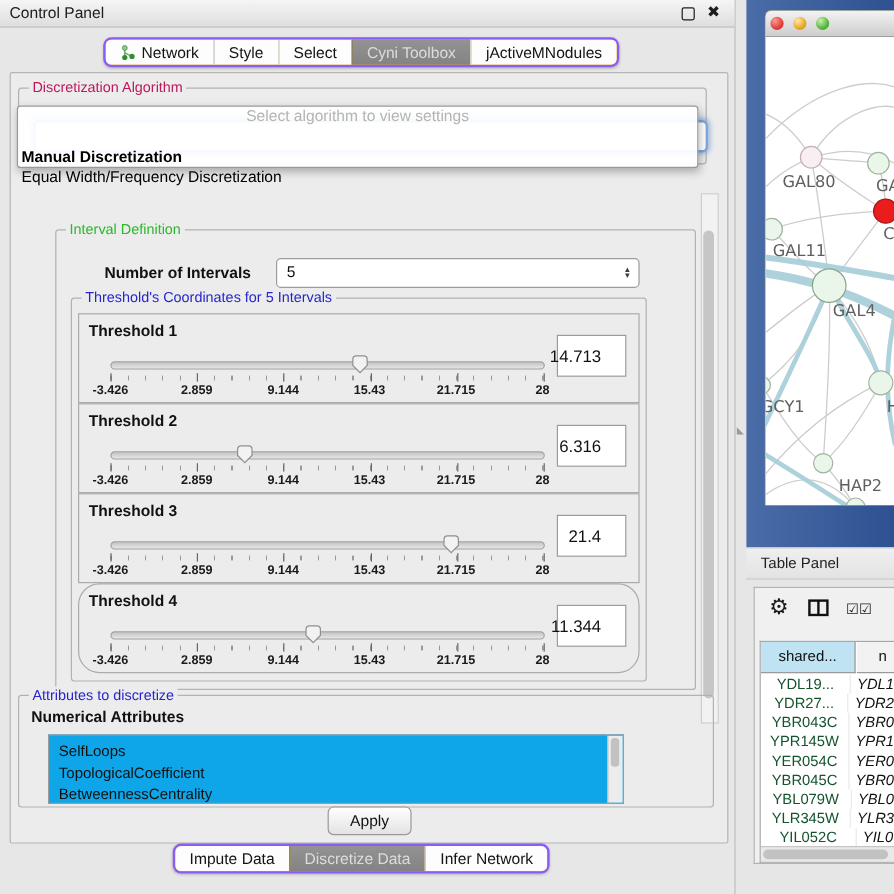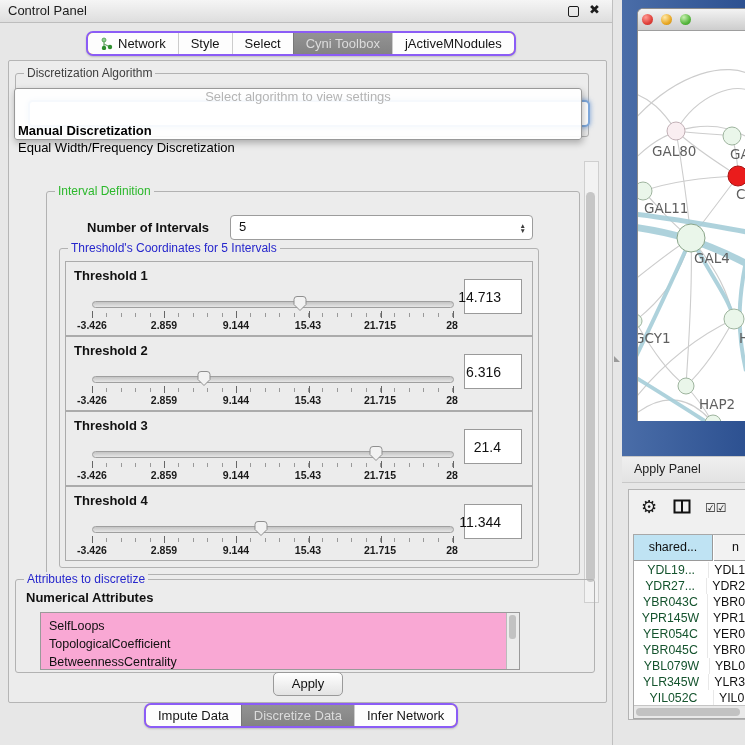--- a/index.html
+++ b/index.html
@@ -22,21 +22,21 @@
        border-left:1px solid #cccccc;display:flex;align-items:center;gap:5px;white-space:nowrap;}
   .seg .tab:first-child{border-left:none;}
   .seg .tab.sel{background:linear-gradient(#939393,#838383);color:#dcdcdc;border-left-color:#787878;}
   #top-tabs{left:86px;top:31px;}
   #bottom-tabs{left:144px;top:703px;}
   
   #cp-content{position:absolute;left:8px;top:60px;width:597px;height:641px;
       background:#ececec;border:1px solid #b5b5b5;border-radius:2px;}
   .grp{position:absolute;border:1px solid #b2b2b2;border-radius:3px;}
   .legend{position:absolute;top:-8px;left:8px;background:#ececec;padding:0 3px;
-      font-size:12px;color:#404040;white-space:nowrap;}
+      font-size:12px;color:#be185d;white-space:nowrap;}
   .legend.green{color:#2cb82c;}
   .legend.blue{color:#2626cc;}
   
   #algo-grp{left:6px;top:12px;width:572px;height:62px;}
   #algo-combo{position:absolute;left:12px;top:26px;width:558px;height:23px;background:#fff;
       border:2px solid #7fa9dc;border-radius:5px;box-shadow:0 0 4px 1px rgba(120,160,215,.7);z-index:1;}
   #algo-popup{position:absolute;left:5px;top:27px;width:566px;height:50px;
       background:rgba(255,255,255,.93);border:1px solid #999;border-radius:3px;
       box-shadow:1px 3px 7px rgba(0,0,0,.28);z-index:9;}
   #algo-popup .prompt{height:16px;line-height:16px;text-align:center;font-size:13px;color:#b4b4b4;}
@@ -74,21 +74,21 @@
       border:1px solid #9a9a9a;font-size:14px;color:#111;display:flex;
       align-items:center;justify-content:flex-end;padding-right:20px;box-sizing:border-box;}
   
   #cp-vsb{position:absolute;left:575px;top:100px;width:13px;height:440px;
       background:#f2f2f2;border:1px solid #cfcfcf;}
   #cp-vsb .vthumb{position:absolute;left:1px;top:30px;width:9px;height:390px;
       background:#c6c6c6;border-radius:5px;}
   
   #attr-grp{left:6px;top:518px;width:578px;height:92px;}
   #attr-label{position:absolute;left:10px;top:10px;font-size:13px;font-weight:bold;color:#111;}
-  #attr-list{position:absolute;left:24px;top:32px;width:478px;height:56px;background:#f9a8d4;
+  #attr-list{position:absolute;left:24px;top:32px;width:478px;height:56px;background:#0ea5e9;
       border:1px solid #9a9a9a;overflow:hidden;}
   .attr-item{height:18px;line-height:18px;padding-left:8px;font-size:12.5px;color:#111;}
   #attr-vsb{position:absolute;right:0;top:0;width:12px;height:100%;background:#ececec;
       border-left:1px solid #bbb;}
   #attr-vsb .vthumb{position:absolute;left:2px;top:2px;width:7px;height:24px;
       background:#c2c2c2;border-radius:3px;}
   
   #apply-btn{position:absolute;left:264px;top:611px;width:68px;height:22px;
       background:linear-gradient(#ffffff,#e3e3e3);border:1px solid #9a9a9a;border-radius:5px;
       font-size:13px;color:#111;text-align:center;line-height:21px;}
@@ -123,21 +123,21 @@
   #tp-th1{position:absolute;left:0;top:0;width:79px;height:26px;background:#bfe3f3;
       border-right:1px solid #9a9a9a;border-bottom:1px solid #9a9a9a;box-sizing:border-box;
       font-size:12.5px;color:#111;text-align:center;line-height:25px;}
   #tp-th2{position:absolute;left:80px;top:0;width:80px;height:26px;background:#f2f2f2;
       border-bottom:1px solid #9a9a9a;box-sizing:border-box;font-size:12.5px;color:#111;
       padding-left:18px;line-height:25px;}
   #tp-rows{position:absolute;left:0;top:27px;right:0;bottom:10px;overflow:hidden;}
   .trow{height:16px;display:flex;}
   .tc1{width:79px;text-align:center;font-size:12.3px;color:#14532d;line-height:16px;
       border-right:1px solid #e8e8e8;overflow:hidden;white-space:nowrap;}
-  .tc2{padding-left:5px;font-size:12.3px;color:#111;line-height:16px;white-space:nowrap;}
+  .tc2{padding-left:5px;font-size:12.3px;color:#111;line-height:16px;white-space:nowrap;font-style:italic;}
   #tp-hsb{position:absolute;left:0;right:0;bottom:0;height:12px;background:#e9e9e9;
       border-top:1px solid #c5c5c5;}
   #tp-hsb .hthumb{position:absolute;left:2px;top:2px;height:8px;width:104px;
       background:#c2c2c2;border-radius:4px;}
 </style>
 </head>
 <body>
 
 <div id="cp">
   <div id="cp-titlebar">
@@ -279,21 +279,21 @@
                 <span style="left: 0%;">-3.426</span>
                 <span style="left: 20%;">2.859</span>
                 <span style="left: 40%;">9.144</span>
                 <span style="left: 60%;">15.43</span>
                 <span style="left: 80%;">21.715</span>
                 <span style="left: 100%;">28</span>
               </div>
     </div>
     <div class="thr-value">21.4</div>
   </div>
-          <div class="thr-panel" style="top: 237px;">
+          <div class="thr-panel" style="top: 237px; border-radius: 18px;">
     <div class="thr-label">Threshold 4</div>
     <div class="thr-slider">
       <div class="track"></div>
       <div class="thumb" style="left: 46.9993%;">
         <svg width="15" height="17" viewBox="0 0 15 17">
           <path d="M1.5 4.5 Q1.5 1.5 4.5 1.5 L10.5 1.5 Q13.5 1.5 13.5 4.5 L13.5 9.5 L7.5 15.5 L1.5 9.5 Z" fill="#f2f2f2" stroke="#8f8f8f"></path>
         </svg>
       </div>
       <div class="ticks-minor"></div>
       <div class="ticks-major">
@@ -418,21 +418,21 @@
           <text x="-4" y="312">GCY1</text>
           <text x="101" y="312">H</text>
           <text x="61" y="378">HAP2</text>
         </g>
       </svg>
     </div>
   </div>
 </div>
 
 <div id="tp-header">
-  <span id="tp-title">Apply Panel</span>
+  <span id="tp-title">Table Panel</span>
 </div>
 <div id="tp-body">
   <span id="tp-gear">⚙</span>
   <span id="tp-split">
     <svg width="18" height="15" viewBox="0 0 18 15">
       <rect x="1.5" y="1.5" width="15" height="12" fill="none" stroke="#111" stroke-width="2"></rect>
       <line x1="9" y1="1.5" x2="9" y2="13.5" stroke="#111" stroke-width="2"></line>
     </svg>
   </span>
   <span id="tp-checks">☑☑</span>

